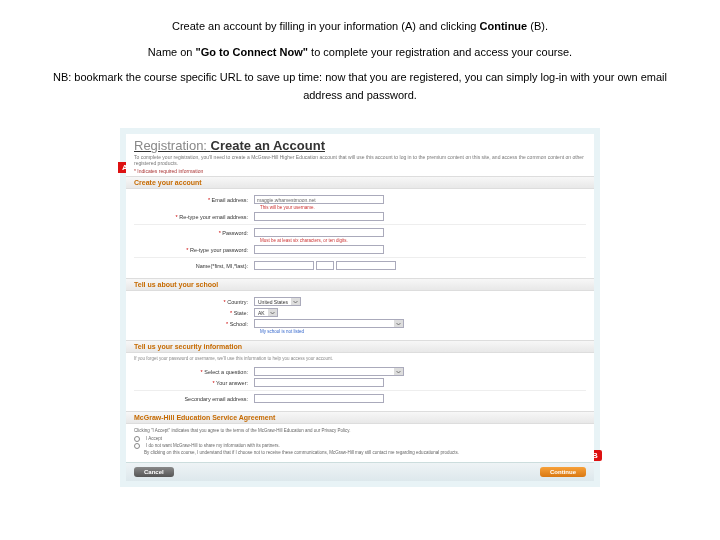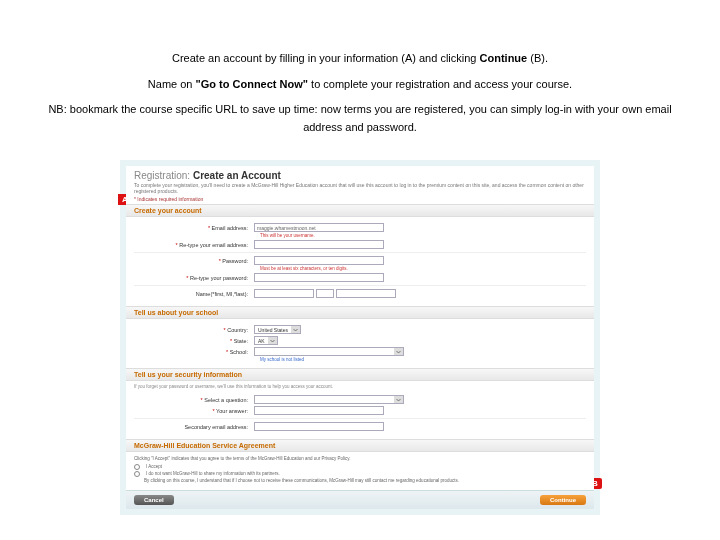--- a/index.html
+++ b/index.html
@@ -1,26 +1,26 @@
 <!DOCTYPE html>
 <html><head>
 <meta charset="utf-8">
 <style>
   * { box-sizing: border-box; margin: 0; padding: 0; }
   body { font-family: Arial, sans-serif; font-size: 11px; color: #000; width: 720px; height: 540px; background: #fff; }
-  .instructions { text-align: center; padding: 18px 40px 8px; line-height: 1.6; margin-top: 32px; }
+  .instructions { text-align: center; padding: 18px 40px 8px; line-height: 1.6; }
   .instructions p { margin-bottom: 8px; }
   .bold { font-weight: bold; }
   .ss-container { position: relative; width: 480px; margin: 8px auto 0; background: #e8f3f6; padding: 6px; }
   .ss-inner { background: #fff; width: 100%; position: relative; }
   .badge { position: absolute; width: 14px; height: 11px; background: #d11; color: #fff; font-size: 8px; font-weight: bold; text-align: center; line-height: 11px; border-radius: 0 2px 2px 0; }
   .badge-a { left: -2px; top: 34px; }
   .badge-b { right: -2px; bottom: 26px; }
   .reg-header { padding: 4px 8px 2px; font-size: 8px; color: #333; }
-  .reg-header .title { font-size: 10px; }
+  .reg-header .title { font-size: 13px; text-decoration: underline; }
   .reg-header .title .gray { color: #888; }
   .reg-header .sub { font-size: 5px; color: #777; margin-top: 1px; }
   .reg-header .req { font-size: 5px; color: #a33; margin-top: 2px; }
   .section-bar { background: linear-gradient(#f7f7f7,#e8e8e8); border-top: 1px solid #ddd; border-bottom: 1px solid #ddd; padding: 2px 8px; font-size: 7px; color: #c66a00; font-weight: bold; }
   .form-area { padding: 4px 8px 6px; }
   .row { display: flex; align-items: center; margin: 2px 0; }
   .label { width: 120px; text-align: right; font-size: 5.5px; color: #333; padding-right: 6px; }
   .label .star { color: #c00; }
   .input { height: 9px; border: 1px solid #aab; background: #fff; }
   .input.w130 { width: 130px; }
@@ -45,21 +45,21 @@
 </head>
 <body>
 
 <div class="instructions">
   <p>
     <span>Create an account by filling in your information (A) and clicking </span><span class="bold">Continue</span><span> (B).</span>
   </p>
   <p>
     <span>Name on </span><span class="bold">"Go to Connect Now"</span><span> to complete your registration and access your course.</span>
   </p>
-  <p>NB: bookmark the course specific URL to save up time: now terms you are registered, you can simply log-in  with your own email address and password.</p>
+  <p>NB: bookmark the course specific URL to save up time: now that you are registered, you can simply log-in  with your own email address and password.</p>
 </div>
 
 <div class="ss-container">
   <div class="badge badge-a">A</div>
   <div class="badge badge-b">B</div>
   <div class="ss-inner">
 
     <div class="reg-header">
       <div class="title"><span class="gray">Registration: </span><span class="bold">Create an Account</span></div>
       <div class="sub">To complete your registration, you'll need to create a McGraw-Hill Higher Education account that will use this account to log in to the premium content on this site, and access the common content on other registered products.</div>

